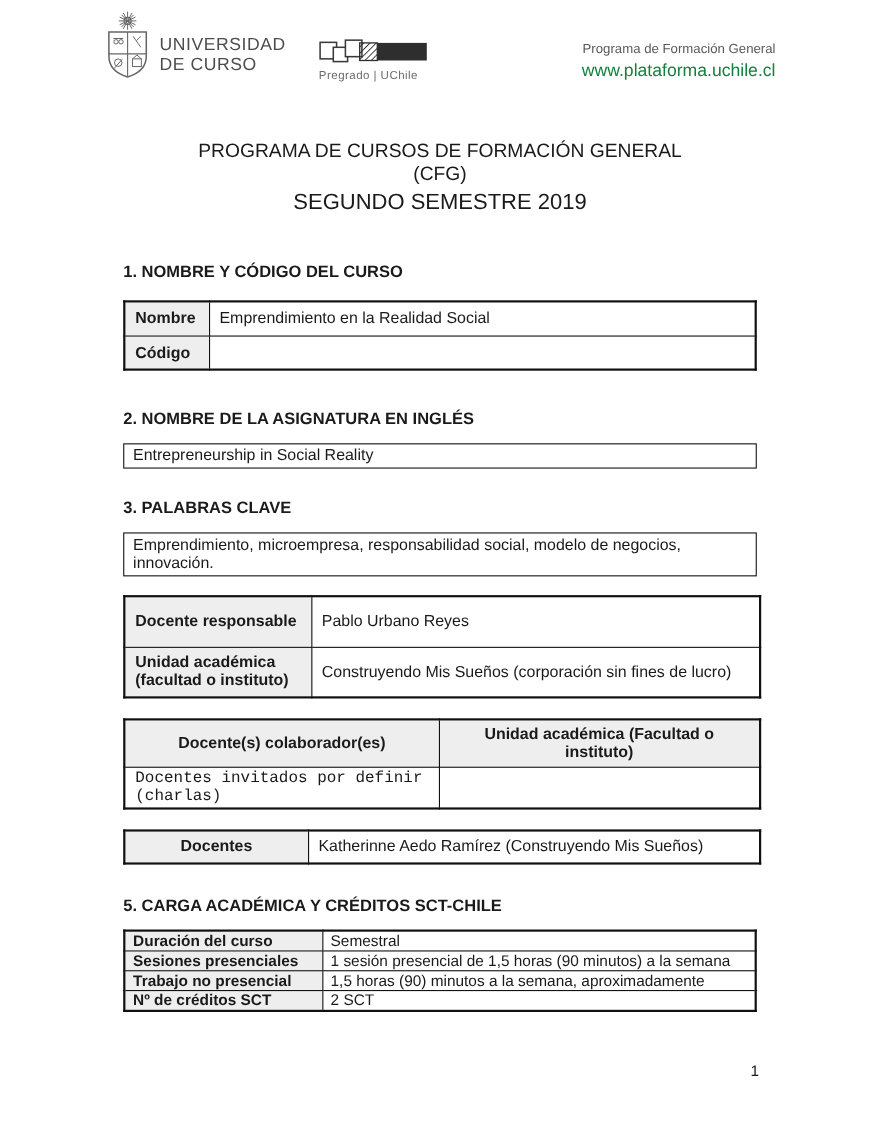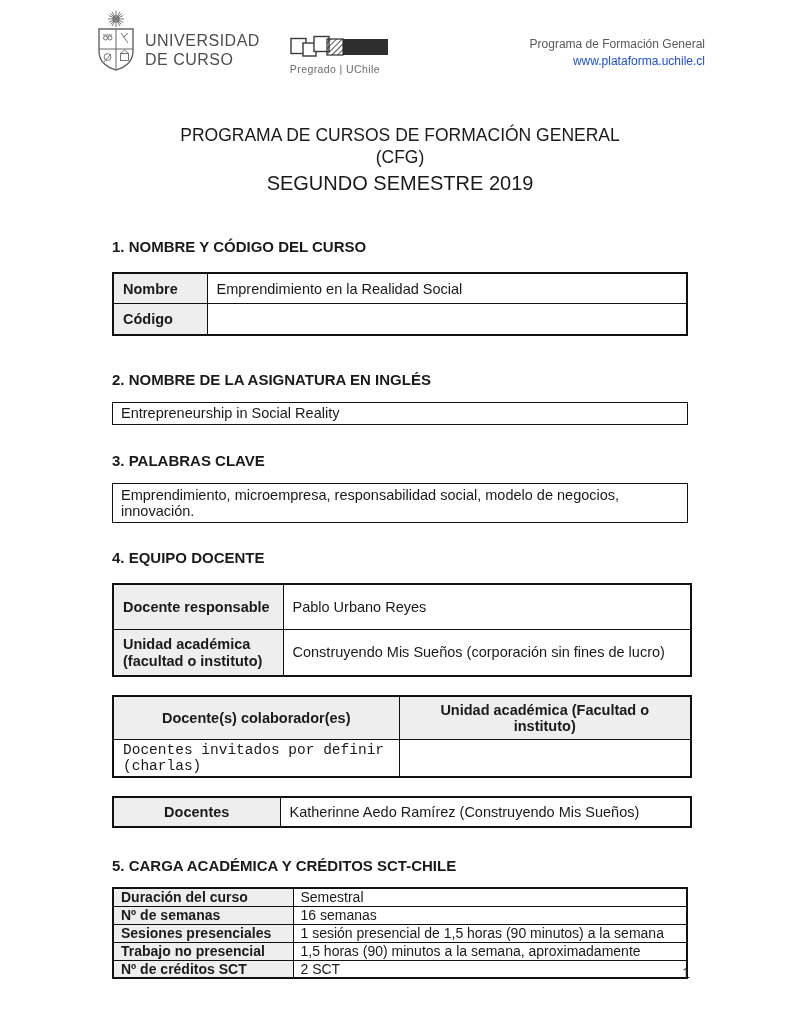--- a/index.html
+++ b/index.html
@@ -34,21 +34,21 @@
   .pregrado-logo { width: 100px; height: 26px; display: block; }
   .pregrado-caption {
     margin-top: 3px;
     font-size: 10.5px;
     letter-spacing: 0.4px;
     color: #6b6b6b;
   }
   .header-spacer { flex: 1; }
   .header-right { margin-top: 26px; text-align: right; line-height: 1.45; }
   .header-right .program-name { font-size: 12px; color: #595959; }
-  .header-right .website { font-size: 12px; color: #1d4ed8; }
+  .header-right .website { font-size: 16px; color: #15803d; }
 
   
   .title-block { margin-top: 50px; text-align: center; font-weight: normal; }
   .title-line1, .title-line2 { font-size: 17.5px; line-height: 1.25; }
   .title-line3 { font-size: 20px; margin-top: 3px; }
 
   
   .content { padding: 0 112px; }
   .section-heading { font-size: 15px; font-weight: bold; }
   .sh-1 { margin-top: 43px; }
@@ -64,21 +64,21 @@
     padding: 5px 9px;
     vertical-align: middle;
     text-align: left;
     overflow: hidden;
   }
   table { border: 2px solid #111111; }
   .shaded { background: #eeeeee; font-weight: bold; }
 
   .tbl-nombre { margin-top: 17px; }
   .tbl-nombre td { height: 31px; }
-  .tbl-nombre .col-label { width: 94px; }
+  .tbl-nombre .col-label { width: 77px; }
 
   .single-box {
     margin-top: 14px;
     width: 576px;
     border: 1px solid #111111;
     font-size: 14.5px;
     padding: 2px 8px 3px 8px;
     min-height: 21px;
   }
   .keywords-box { min-height: 40px; padding-top: 3px; }
@@ -197,21 +197,20 @@
       </tr>
     </tbody>
       </table>
 
     <div class="section-heading sh-2">2. NOMBRE DE LA ASIGNATURA EN INGLÉS</div>
     <div class="single-box">Entrepreneurship in Social Reality</div>
 
     <div class="section-heading sh-3">3. PALABRAS CLAVE</div>
     <div class="single-box keywords-box">Emprendimiento, microempresa, responsabilidad social, modelo de negocios, innovación.</div>
 
-    <div class="section-heading sh-4">4. EQUIPO DOCENTE</div>
     <table class="tbl-docente">
       <tbody>
           <tr>
         <td class="shaded col-label">Docente responsable</td>
         <td>Pablo Urbano Reyes</td>
       </tr>
       <tr>
         <td class="shaded col-label">Unidad académica (facultad o instituto)</td>
         <td>Construyendo Mis Sueños (corporación sin fines de lucro)</td>
       </tr>
@@ -241,24 +240,20 @@
       </table>
 
     <div class="section-heading sh-5">5. CARGA ACADÉMICA Y CRÉDITOS SCT-CHILE</div>
     <table class="tbl-carga">
       <tbody>
           <tr>
         <td class="shaded col-label">Duración del curso</td>
         <td>Semestral</td>
       </tr>
       <tr>
-        <td class="shaded col-label">Nº de semanas</td>
-        <td>16 semanas</td>
-      </tr>
-      <tr>
         <td class="shaded col-label">Sesiones presenciales</td>
         <td>1 sesión presencial de 1,5 horas (90 minutos) a la semana</td>
       </tr>
       <tr>
         <td class="shaded col-label">Trabajo no presencial</td>
         <td>1,5 horas (90) minutos a la semana, aproximadamente</td>
       </tr>
       <tr>
         <td class="shaded col-label">Nº de créditos SCT</td>
         <td>2 SCT</td>

